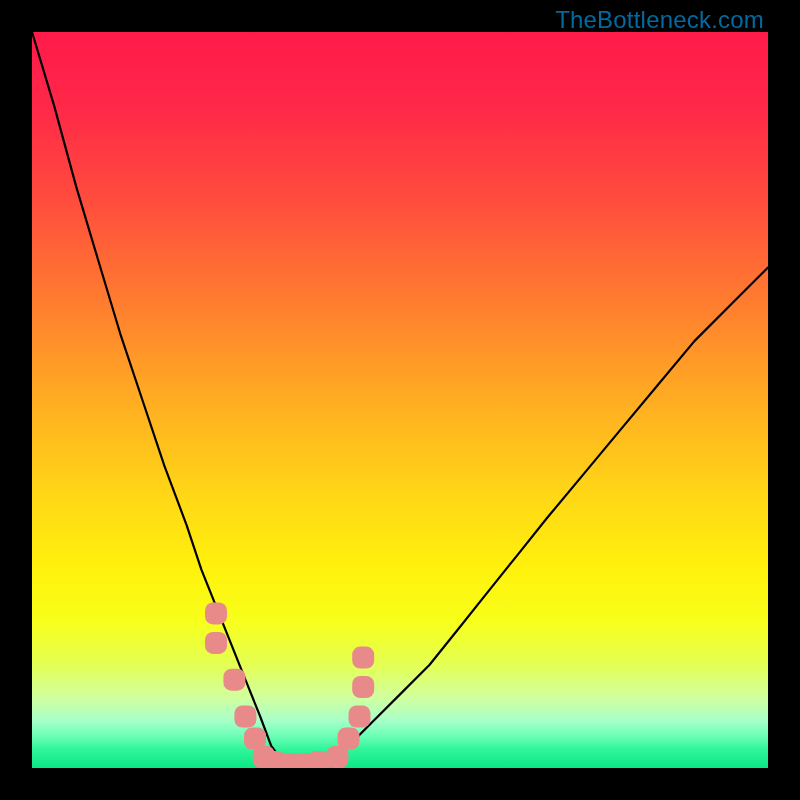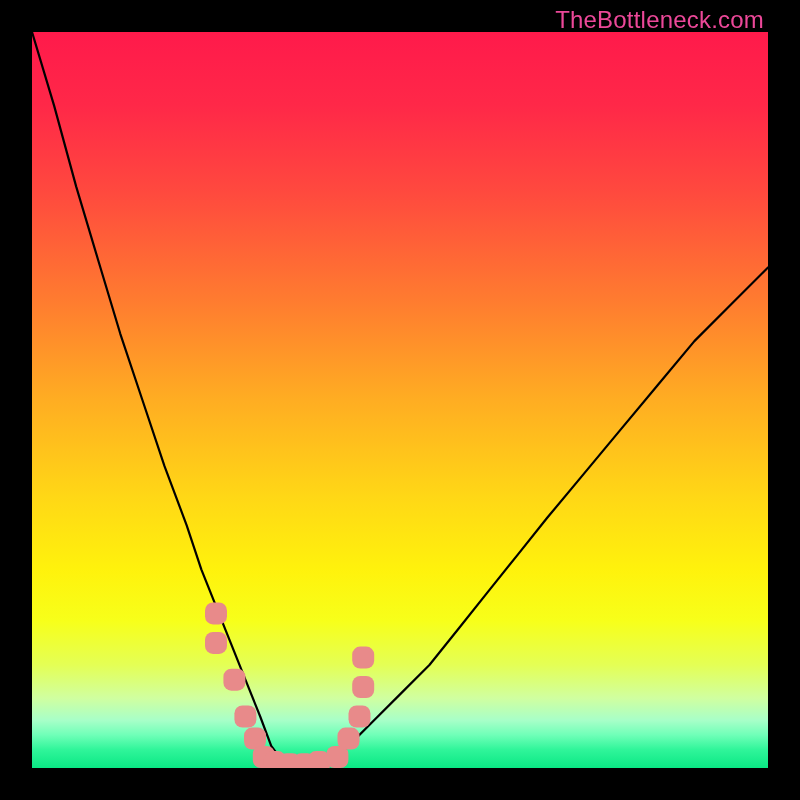--- a/index.html
+++ b/index.html
@@ -32,21 +32,21 @@
   .curve {
     position: absolute;
     left: 0; top: 0;
     width: 736px;
     height: 736px;
   }
   .watermark {
     position: absolute;
     top: 6px;
     right: 36px;
-    color: #ec4899;
+    color: #0369a1;
     font-size: 24px;
     letter-spacing: 0.2px;
     font-weight: 400;
   }
 </style>
 </head>
 <body>
 
 <div class="frame">
 

